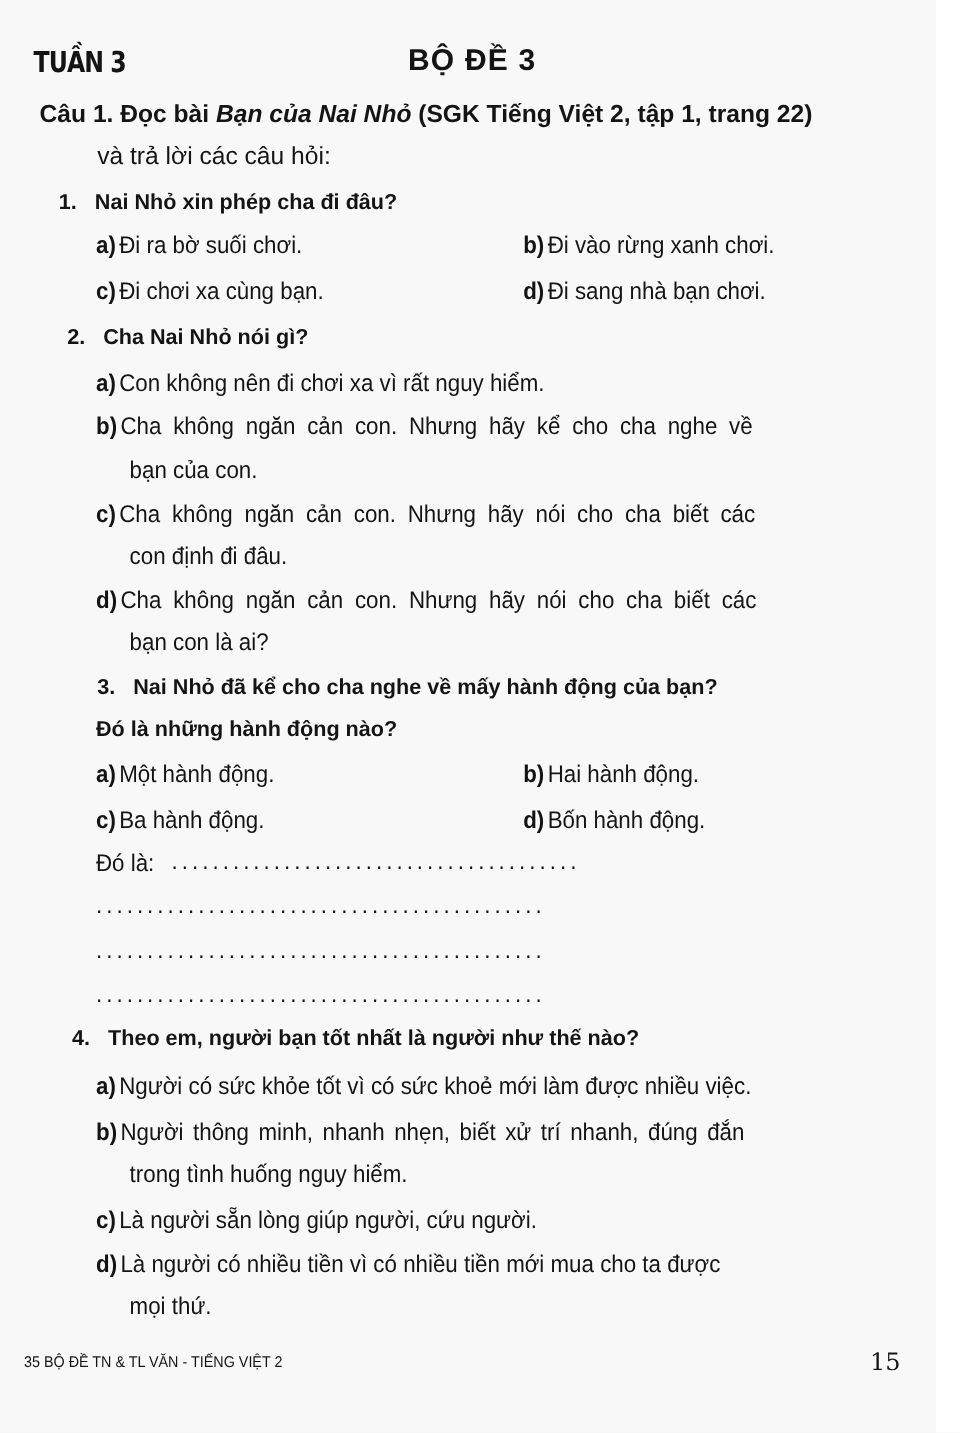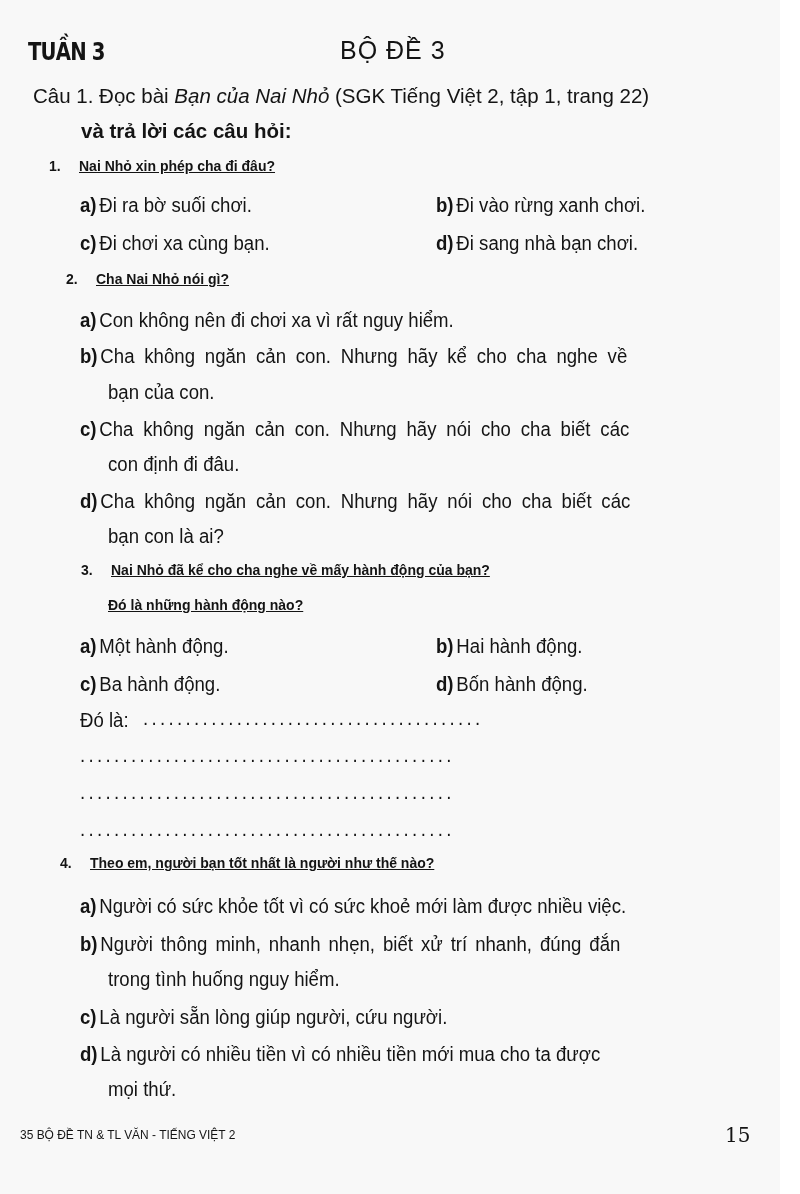--- a/index.html
+++ b/index.html
@@ -37,38 +37,37 @@
       font-family: "DejaVu Sans", sans-serif;
       font-size: 24px;
       font-weight: bold;
       letter-spacing: -1px;
       transform: scaleX(0.82);
       transform-origin: left center;
     }
     .set-title {
       left: 340px; top: 36px;
       font-size: 25px;
-      font-weight: normal;
+      font-weight: bold;
       letter-spacing: 1px;
     }
     .cau {
       left: 33px; top: 84px;
       font-size: 20.5px;
-      font-weight: normal;
+      font-weight: bold;
     }
     .cau i { font-style: italic; }
     .cau-cont {
       left: 81px; top: 119px;
       font-size: 20.5px;
-      font-weight: bold;
+      font-weight: normal;
     }
     .q {
-      font-size: 14px;
+      font-size: 18px;
       font-weight: bold;
-      text-decoration: underline;
     }
     .q .num { display: inline-block; width: 30px; }
     .opt {
       font-size: 20px;
       transform: scaleX(0.93);
       transform-origin: left center;
     }
     .opt b { font-weight: bold; margin-right: 3px; }
     .dots {
       font-size: 20px;
@@ -99,31 +98,31 @@
 
 <div class="abs cau"><span>Câu 1.</span><span> Đọc bài </span><i>Bạn của Nai Nhỏ</i><span> (SGK Tiếng Việt 2, tập 1, trang 22)</span></div>
 <div class="abs cau-cont">và trả lời các câu hỏi:</div>
 
 <div class="abs q" style="left:49px; top:158px;"><span class="num">1.</span><span>Nai Nhỏ xin phép cha đi đâu?</span></div>
 <div class="abs opt" style="left:80px; top:194px;"><b>a)</b><span>Đi ra bờ suối chơi.</span></div>
 <div class="abs opt" style="left:436px; top:194px;"><b>b)</b><span>Đi vào rừng xanh chơi.</span></div>
 <div class="abs opt" style="left:80px; top:232px;"><b>c)</b><span>Đi chơi xa cùng bạn.</span></div>
 <div class="abs opt" style="left:436px; top:232px;"><b>d)</b><span>Đi sang nhà bạn chơi.</span></div>
 
-<div class="abs q" style="left:66px; top:271px;"><span class="num">2.</span><span>Cha Nai Nhỏ nói gì?</span></div>
+<div class="abs q" style="left:56px; top:271px;"><span class="num">2.</span><span>Cha Nai Nhỏ nói gì?</span></div>
 <div class="abs opt" style="left:80px; top:309px;"><b>a)</b><span>Con không nên đi chơi xa vì rất nguy hiểm.</span></div>
 <div class="abs opt" style="left:80px; top:345px; word-spacing:5px;"><b>b)</b><span>Cha không ngăn cản con. Nhưng hãy kể cho cha nghe về</span></div>
 <div class="abs opt" style="left:108px; top:381px;">bạn của con.</div>
 <div class="abs opt" style="left:80px; top:418px; word-spacing:5px;"><b>c)</b><span>Cha không ngăn cản con. Nhưng hãy nói cho cha biết các</span></div>
 <div class="abs opt" style="left:108px; top:453px;">con định đi đâu.</div>
 <div class="abs opt" style="left:80px; top:490px; word-spacing:5px;"><b>d)</b><span>Cha không ngăn cản con. Nhưng hãy nói cho cha biết các</span></div>
 <div class="abs opt" style="left:108px; top:525px;">bạn con là ai?</div>
 
 <div class="abs q" style="left:49px; top:562px;margin-left:32px;"><span class="num">3.</span><span>Nai Nhỏ đã kể cho cha nghe về mấy hành động của bạn?</span></div>
-<div class="abs q" style="left:80px; top:597px;margin-left:28px;">Đó là những hành động nào?</div>
+<div class="abs q" style="left:80px; top:597px;">Đó là những hành động nào?</div>
 <div class="abs opt" style="left:80px; top:635px;"><b>a)</b><span>Một hành động.</span></div>
 <div class="abs opt" style="left:436px; top:635px;"><b>b)</b><span>Hai hành động.</span></div>
 <div class="abs opt" style="left:80px; top:673px;"><b>c)</b><span>Ba hành động.</span></div>
 <div class="abs opt" style="left:436px; top:673px;"><b>d)</b><span>Bốn hành động.</span></div>
 <div class="abs opt" style="left:80px; top:709px;">Đó là:</div>
 <div class="abs dots" style="left:143px; top:707px;">........................................</div>
 <div class="abs dots" style="left:80px; top:744px;">............................................</div>
 <div class="abs dots" style="left:80px; top:781px;">............................................</div>
 <div class="abs dots" style="left:80px; top:818px;">............................................</div>
 

